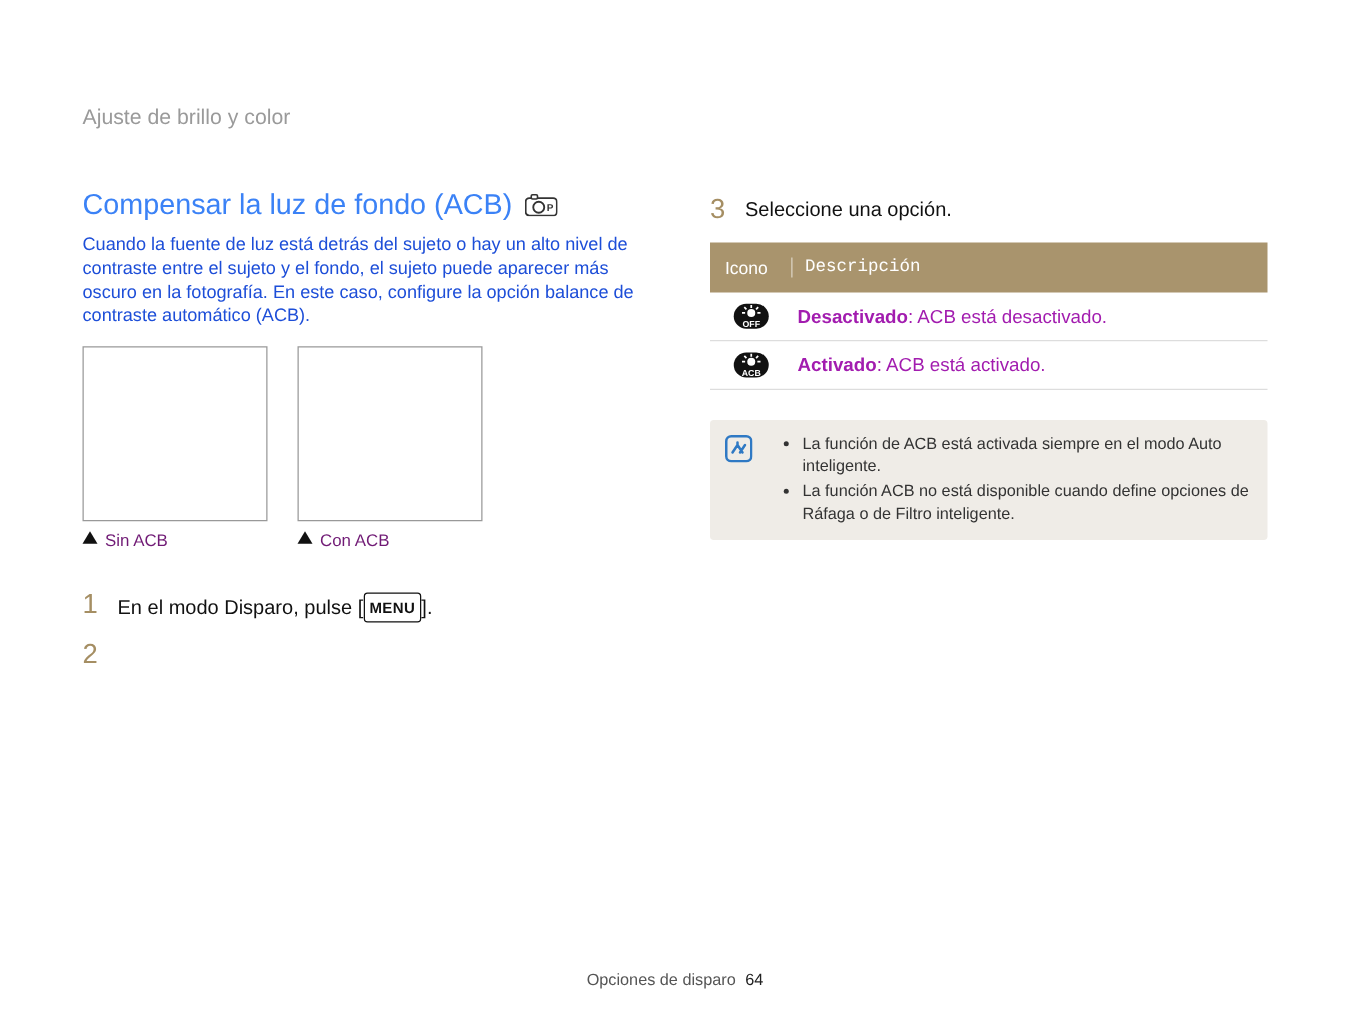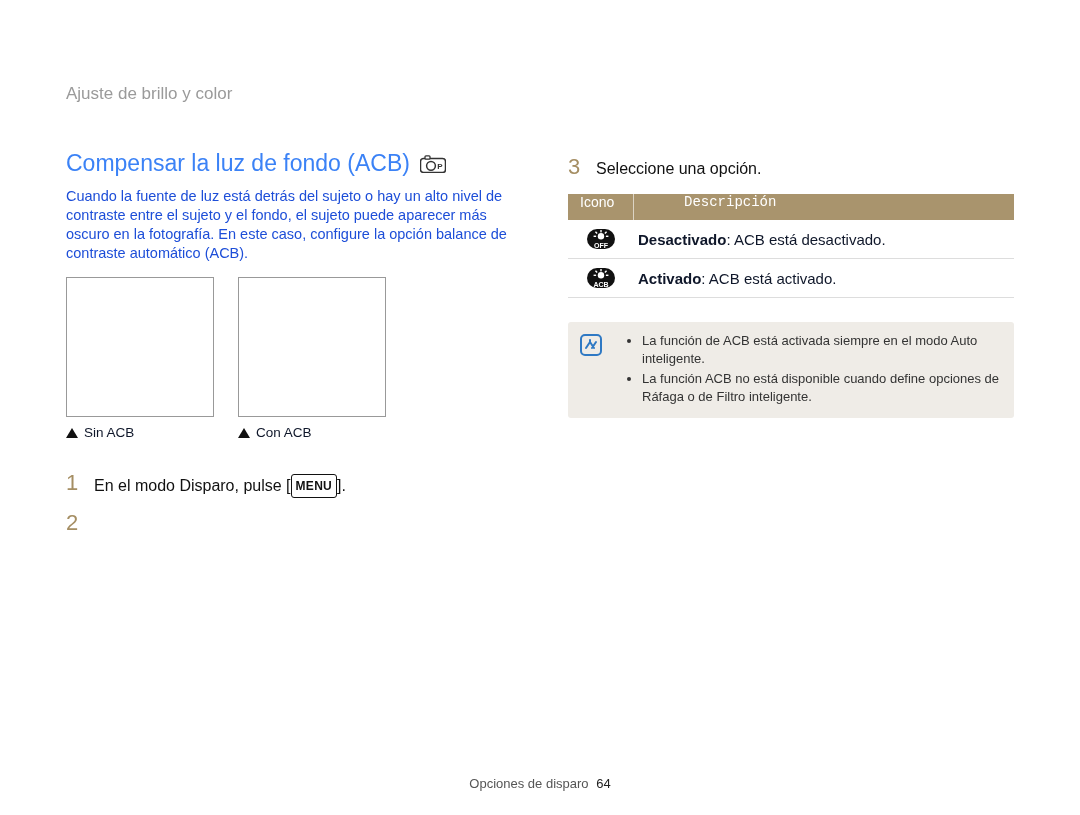--- a/index.html
+++ b/index.html
@@ -61,25 +61,25 @@
       width: 150px;
     }
     .img-placeholder {
       width: 148px;
       height: 140px;
       border: 1px solid #999;
       background: #fff;
     }
     .img-caption {
       font-size: 13.5px;
-      color: #0f172a;
+      color: #701a75;
       font-weight: 300;
       margin-top: 8px;
       display: flex;
-      align-items: center;
+      align-items: flex-start;
       gap: 6px;
     }
     .tri-up {
       width: 0; height: 0;
       border-left: 6px solid transparent;
       border-right: 6px solid transparent;
       border-bottom: 10px solid #111;
       display: inline-block;
     }
     ol.steps { list-style: none; }
@@ -127,22 +127,22 @@
     .opt-table {
       margin-top: 10px;
       border: none;
       width: 100%;
     }
     .opt-header {
       display: flex;
       background: #a9946d;
       color: #fff;
       font-size: 14px;
-      height: 26px;
-      gap: 40px;
+      height: 40px;
+      align-items: center;
     }
     .opt-header .hc1 {
       width: 66px;
       flex: 0 0 66px;
       padding-left: 12px;
       border-right: 1px solid rgba(255,255,255,0.6);
     }
     .opt-header .hc2 {
       flex: 1;
       padding-left: 10px;
@@ -156,21 +156,21 @@
     }
     .opt-row:last-child { border-bottom: 1px solid #ddd; }
     .opt-row .c1 {
       width: 66px;
       flex: 0 0 66px;
       display: flex;
       justify-content: center;
     }
     .opt-row .c2 {
       font-size: 15px;
-      color: #0f172a;
+      color: #a21caf;
       font-weight: 300;
       padding-left: 4px;
     }
     .icon-pill {
       display:inline-flex;
     }
     .icon-pill svg{display:block;}
 
     .note-box {
       margin-top: 24px;

